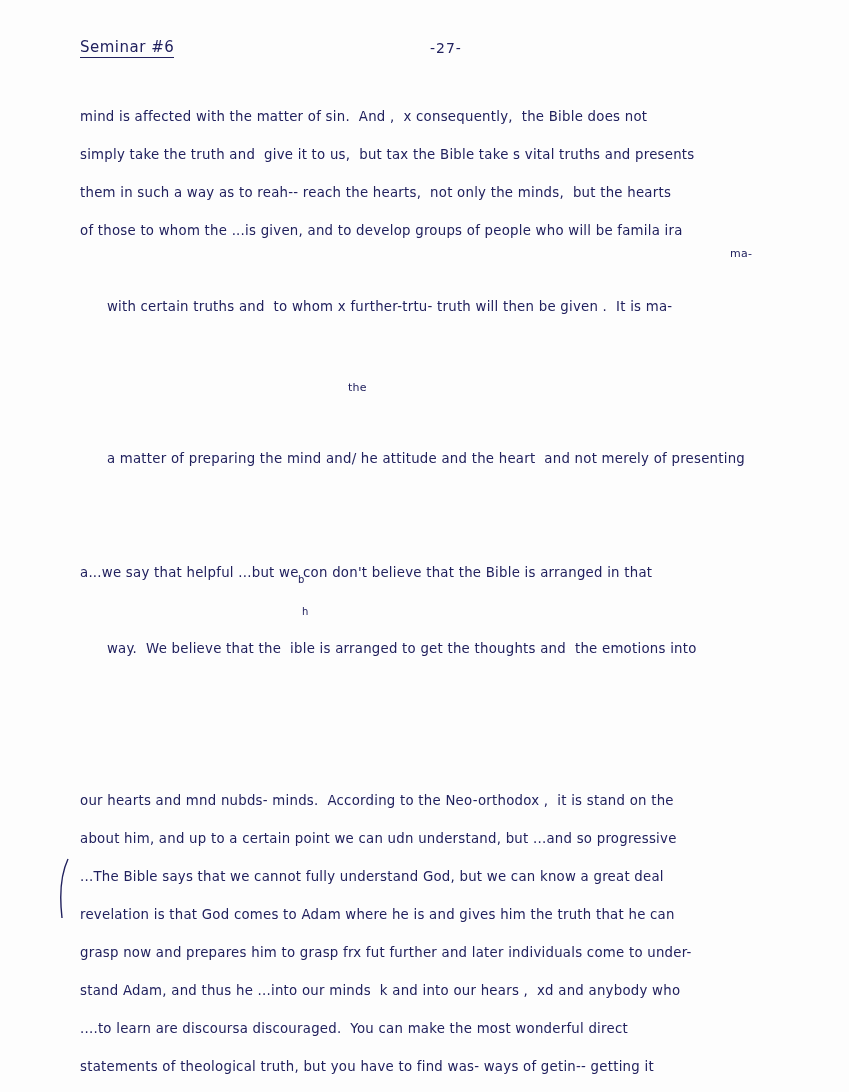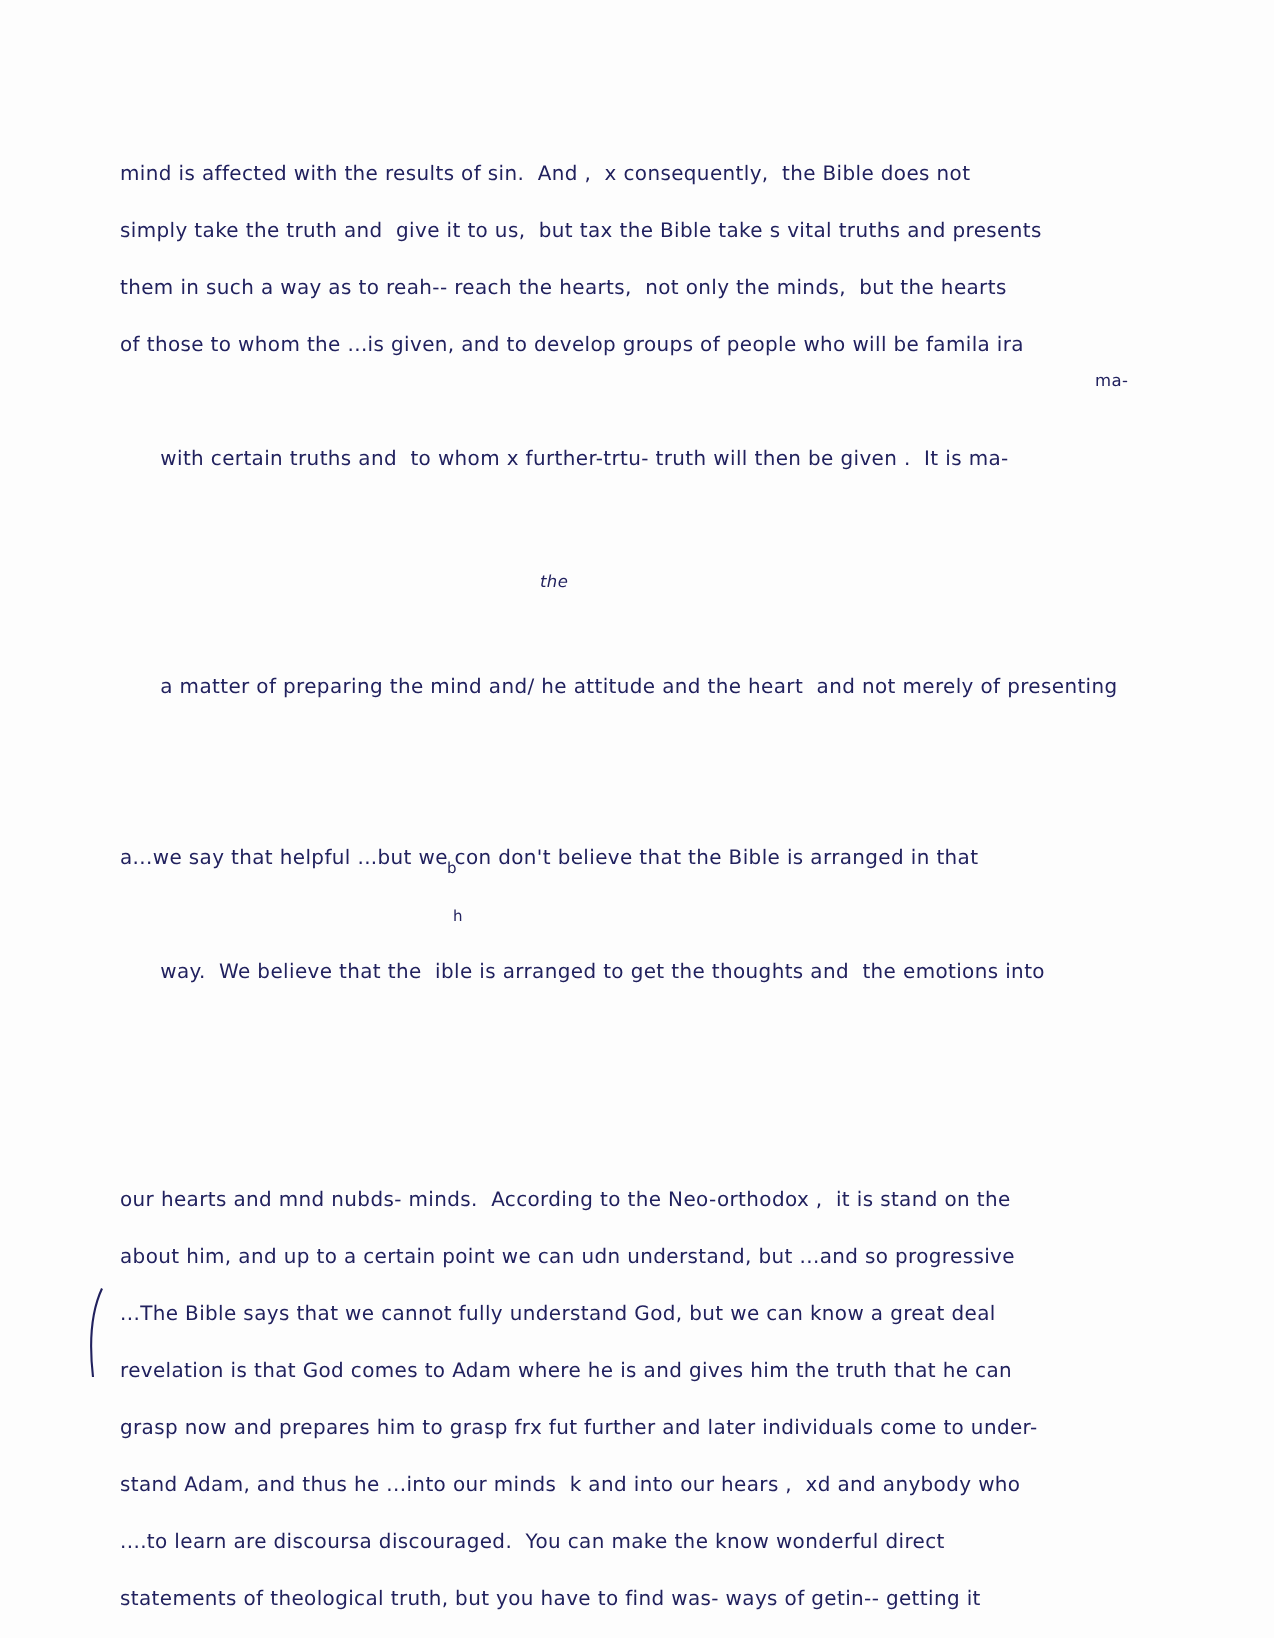--- a/index.html
+++ b/index.html
@@ -56,23 +56,22 @@
     color: #21215e;
   }
   .inserted-above {
     position: absolute;
     font-size: 11px;
     line-height: 11px;
     color: #21215e;
     white-space: pre;
   }
   .ins-the {
-    left: 280px;
+    left: 268px;
     top: -20px;
-    font-style: italic;
   }
   .ins-b {
     left: 218px;
     top: -18px;
     font-size: 10px;
   }
   .ins-h {
     left: 222px;
     top: 14px;
     font-size: 10px;
@@ -91,23 +90,27 @@
   }
   .margin-mark svg {
     display: block;
   }
 </style>
 </head>
 <body>
 
 <div class="page">
 
+  <div class="header">
+    <div class="header-title">Seminar #6</div>
+    <div class="page-number">-27-</div>
+  </div>
 
   <div class="body-text">
-    <div class="line">mind is affected with the results of sin.  And ,  x consequently,  the Bible does not</div>
+    <div class="line">mind is affected with the matter of sin.  And ,  x consequently,  the Bible does not</div>
     <div class="line">simply take the truth and  give it to us,  but tax the Bible take s vital truths and presents</div>
     <div class="line">them in such a way as to reah-- reach the hearts,  not only the minds,  but the hearts</div>
     <div class="line">of those to whom the ...is given, and to develop groups of people who will be famila ira</div>
     <div class="line">
       <span>with certain truths and  to whom x further-trtu- truth will then be given .  It is ma-</span>
       <span class="inserted-above ins-ma">ma-</span>
     </div>
     <div class="line">
       <span>a matter of preparing the mind and/ he attitude and the heart  and not merely of presenting</span>
       <span class="inserted-above ins-the">the</span>
@@ -117,21 +120,21 @@
       <span>way.  We believe that the  ible is arranged to get the thoughts and  the emotions into</span>
       <span class="inserted-above ins-b">b</span>
       <span class="inserted-above ins-h">h</span>
     </div>
     <div class="line">our hearts and mnd nubds- minds.  According to the Neo-orthodox ,  it is stand on the</div>
     <div class="line">about him, and up to a certain point we can udn understand, but ...and so progressive</div>
     <div class="line">...The Bible says that we cannot fully understand God, but we can know a great deal</div>
     <div class="line">revelation is that God comes to Adam where he is and gives him the truth that he can</div>
     <div class="line">grasp now and prepares him to grasp frx fut further and later individuals come to under-</div>
     <div class="line">stand Adam, and thus he ...into our minds  k and into our hears ,  xd and anybody who</div>
-    <div class="line">....to learn are discoursa discouraged.  You can make the know wonderful direct</div>
+    <div class="line">....to learn are discoursa discouraged.  You can make the most wonderful direct</div>
     <div class="line">statements of theological truth, but you have to find was- ways of getin-- getting it</div>
     <div class="line">into their minds and hearxts and you have tok find ways of reaching minds that are</div>
 
   </div>
 
   <div class="margin-mark">
     <svg width="14" height="62" viewBox="0 0 14 62" xmlns="http://www.w3.org/2000/svg">
       <path d="M10 1 C3 16, 1 34, 4 60" stroke="#21215e" stroke-width="1.4" fill="none"></path>
     </svg>
   </div>

